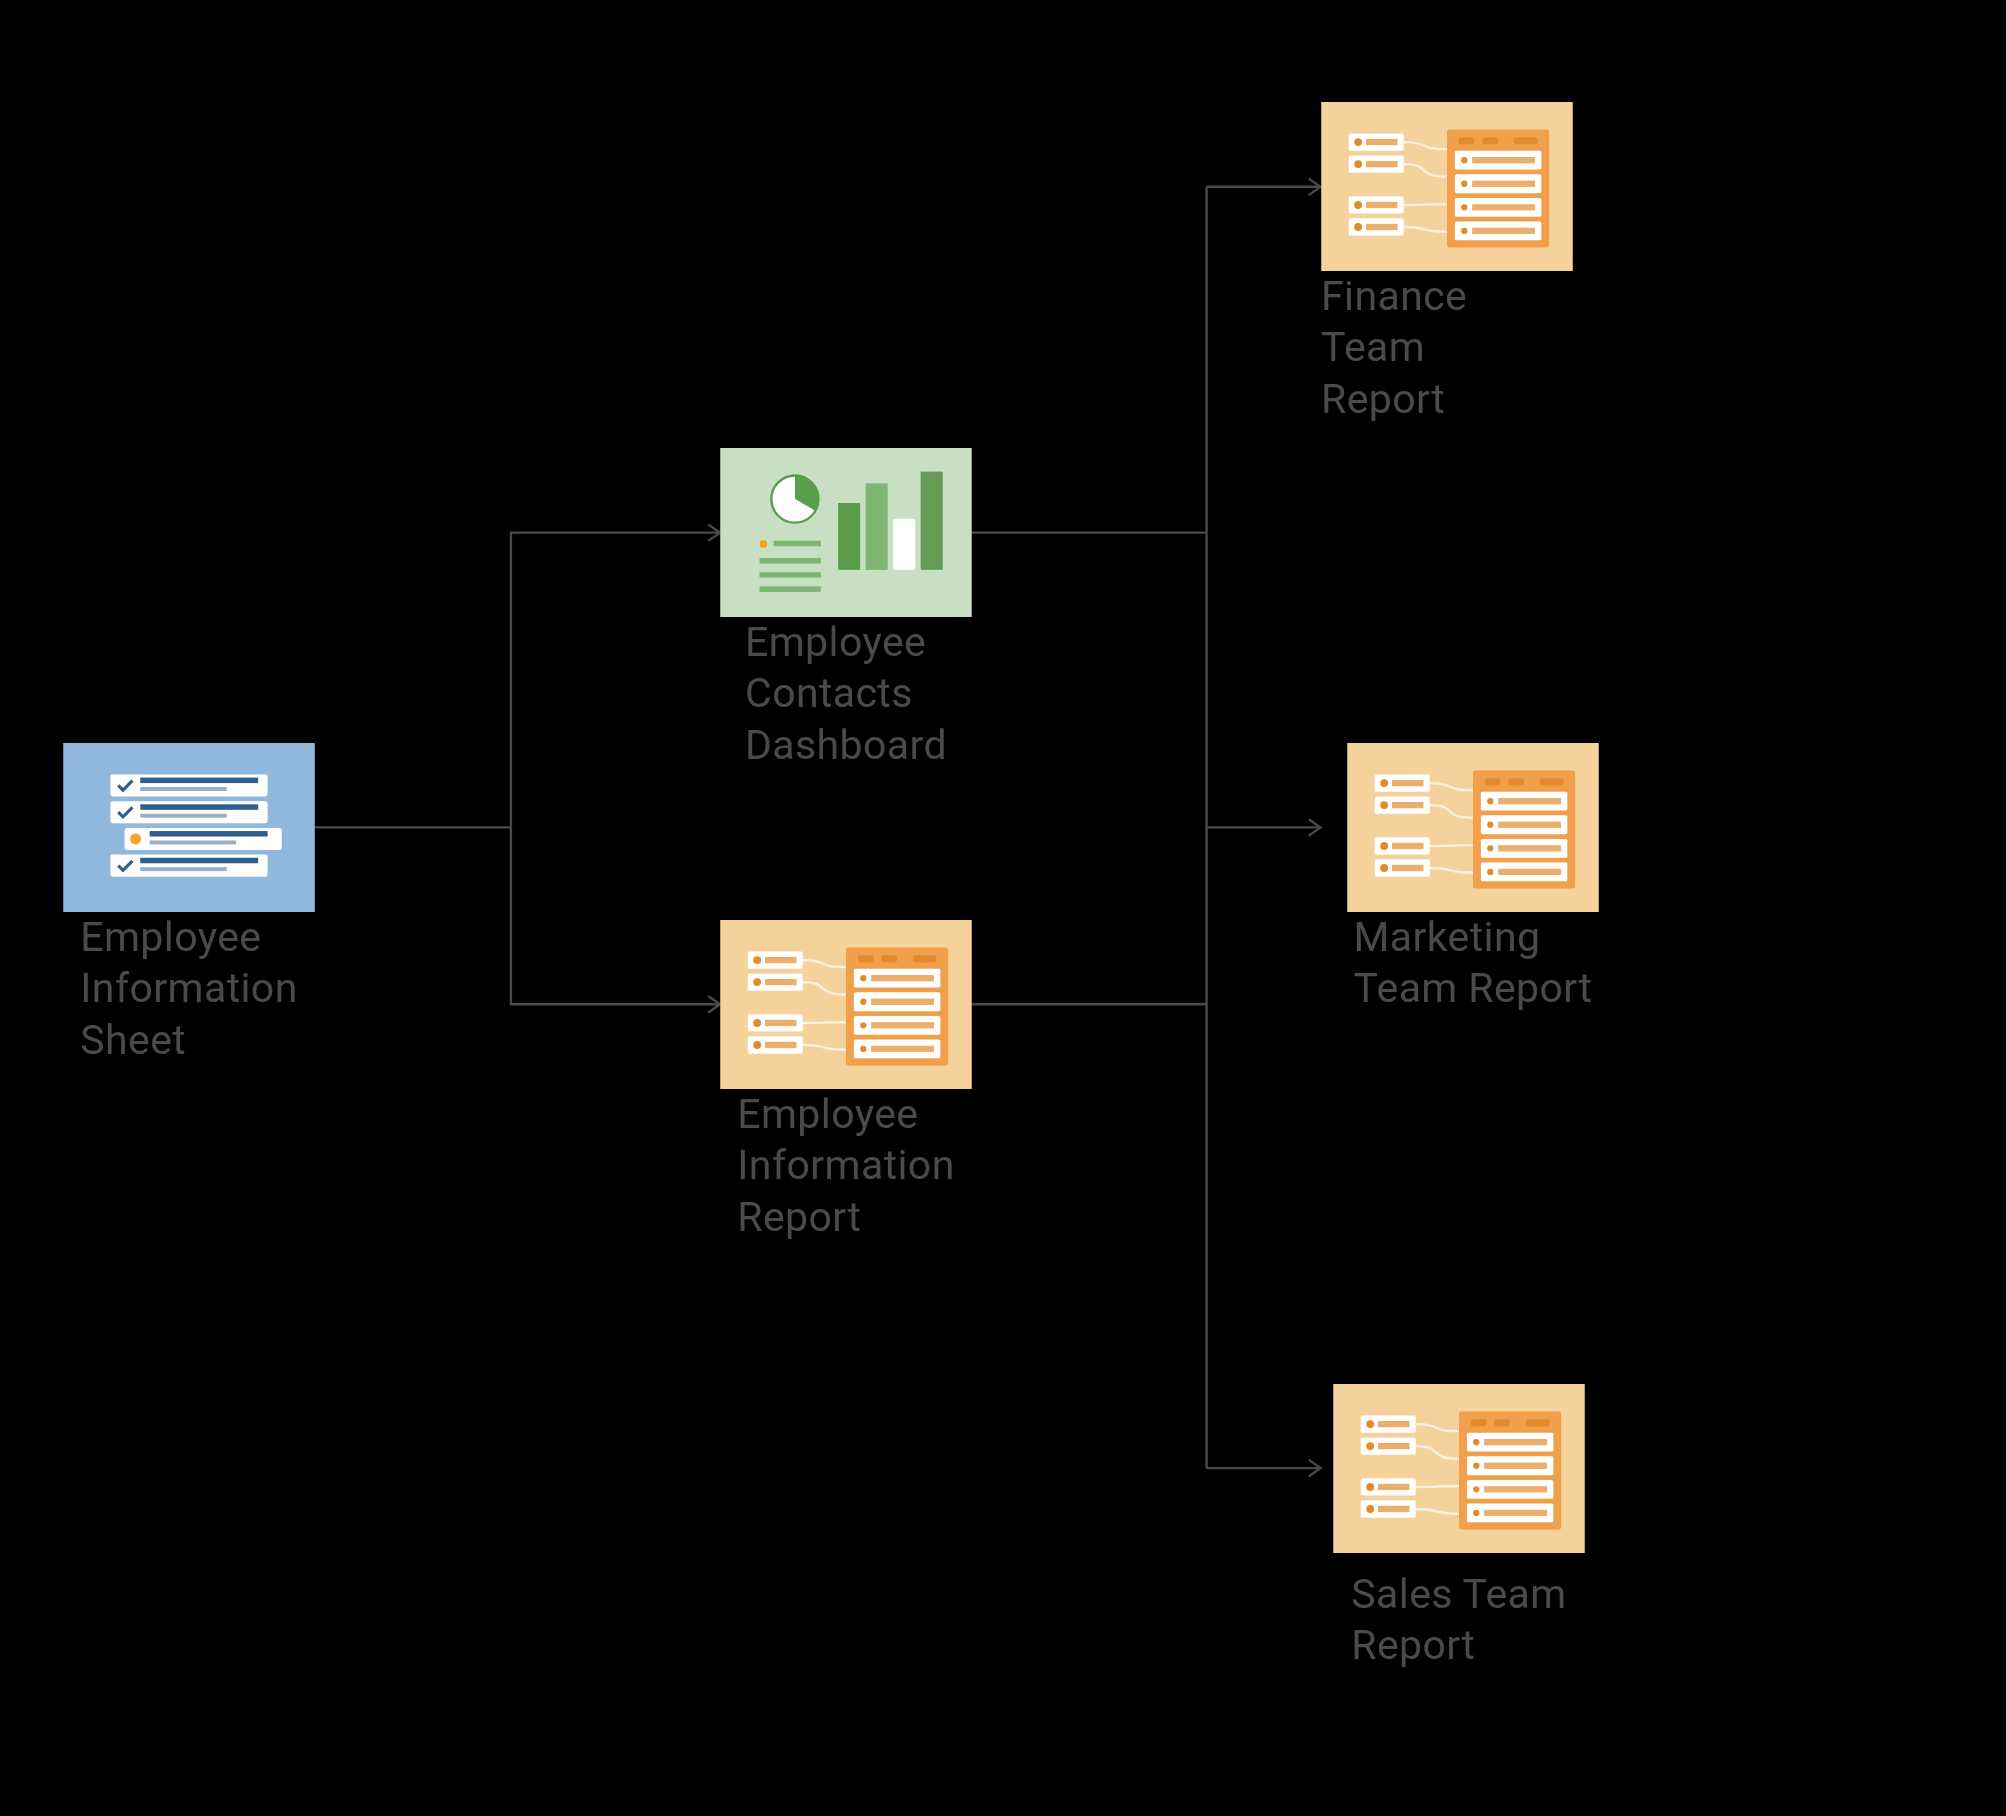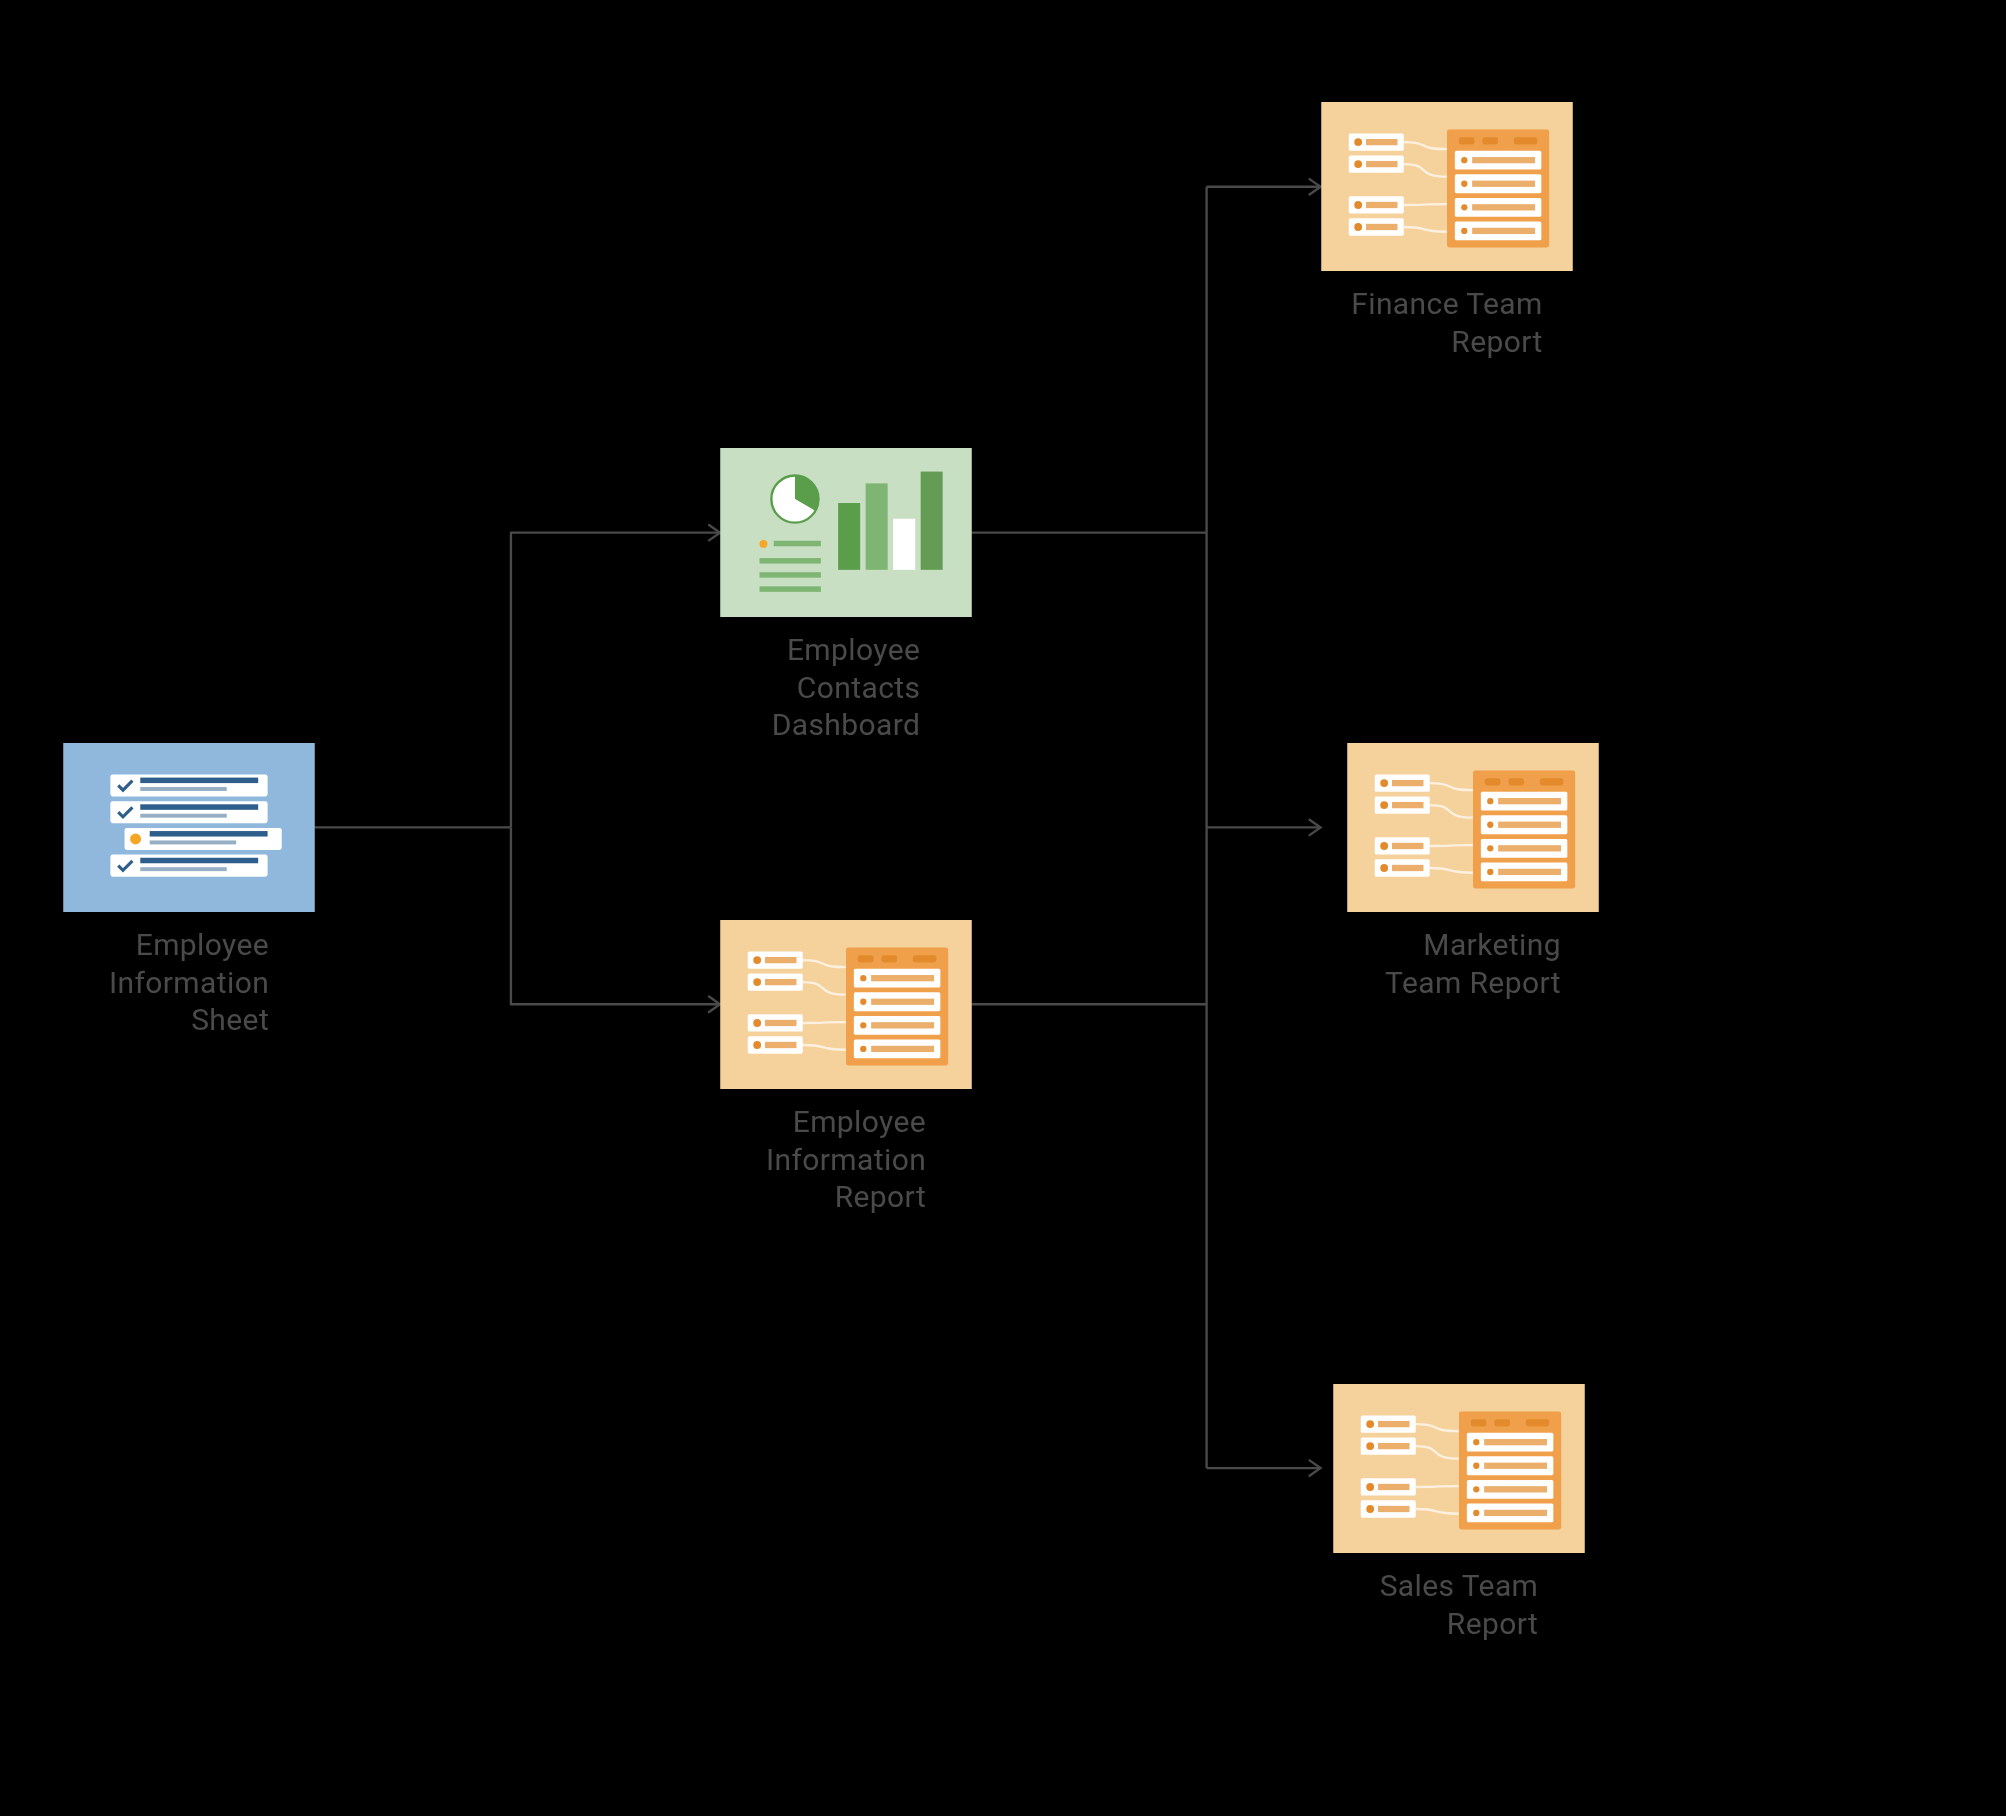--- a/index.html
+++ b/index.html
@@ -23,24 +23,23 @@
     flex-direction: column;
     align-items: center;
   }
   .icon-box {
     border-radius: 3.1px;
     display: flex;
     align-items: center;
     justify-content: center;
   }
   .label {
-    margin-top: 14px;
-    text-align: right;
+    text-align: left;
     color: #4a4a4a;
-    font-size: 30px;
+    font-size: 41px;
     line-height: 1.25;
     font-weight: 400;
     letter-spacing: 0.4px;
   }
   svg.connector {
     position: absolute;
     top: 0; left: 0;
     width: 2006px;
     height: 1816px;
     pointer-events: none;
@@ -258,21 +257,21 @@
         <rect x="192" y="130" width="80" height="8" fill="#E38B2C" opacity="0.7"></rect>
         <rect x="170" y="152" width="110" height="24" rx="2" fill="#FFFFFF"></rect>
         <circle cx="182" cy="164" r="4" fill="#E38B2C"></circle>
         <rect x="192" y="160" width="80" height="8" fill="#E38B2C" opacity="0.7"></rect>
       </g>
     </g>
   </svg>
       </div>
       <div class="label">Marketing<br>Team Report</div>
     </div>
-    <div class="node" style="left: 1321px; top: 1384px; width: 276px;">
+    <div class="node" style="left: 1321px; top: 1384px; width: 276px; gap: 16px;">
       <div class="icon-box" style="width: 252px; height: 169px;">
         <svg width="252" height="169" viewBox="0 0 320 215">
     <rect x="0" y="0" width="320" height="215" fill="#F5D19B"></rect>
     <g>
       <rect x="35" y="40" width="70" height="22" rx="2" fill="#FFFFFF"></rect>
       <circle cx="47" cy="51" r="5" fill="#E38B2C"></circle>
       <rect x="57" y="47" width="40" height="8" fill="#E38B2C" opacity="0.7"></rect>
       <rect x="35" y="68" width="70" height="22" rx="2" fill="#FFFFFF"></rect>
       <circle cx="47" cy="79" r="5" fill="#E38B2C"></circle>
       <rect x="57" y="75" width="40" height="8" fill="#E38B2C" opacity="0.7"></rect>

